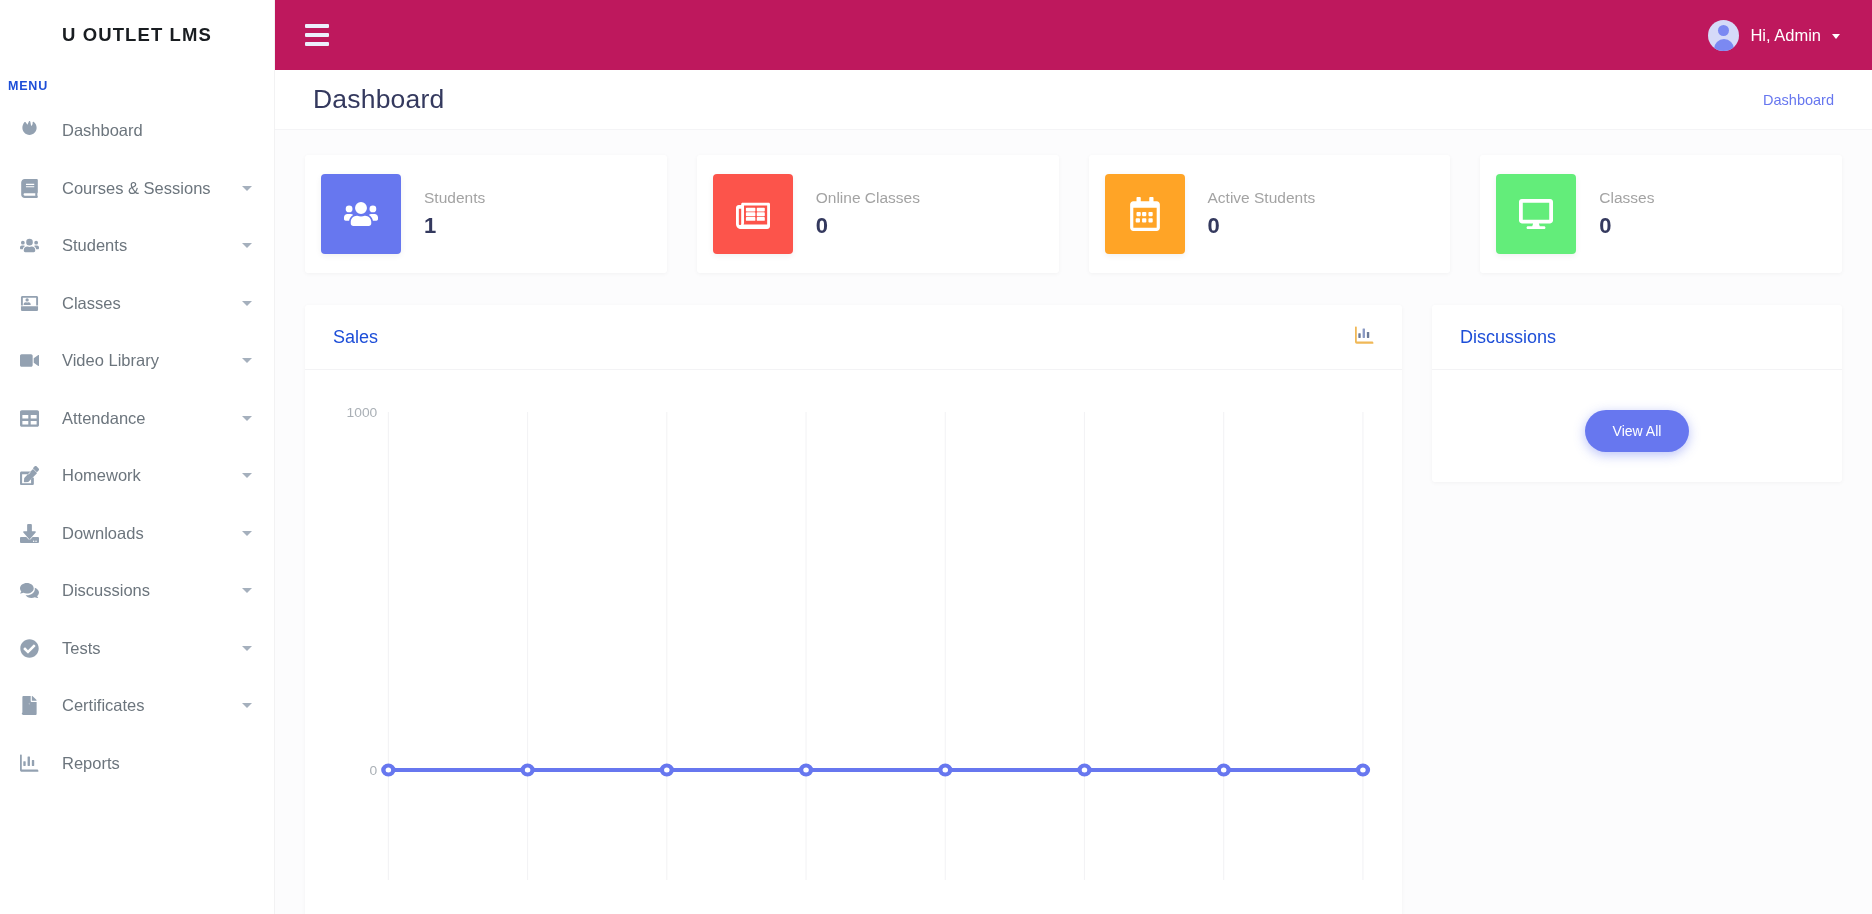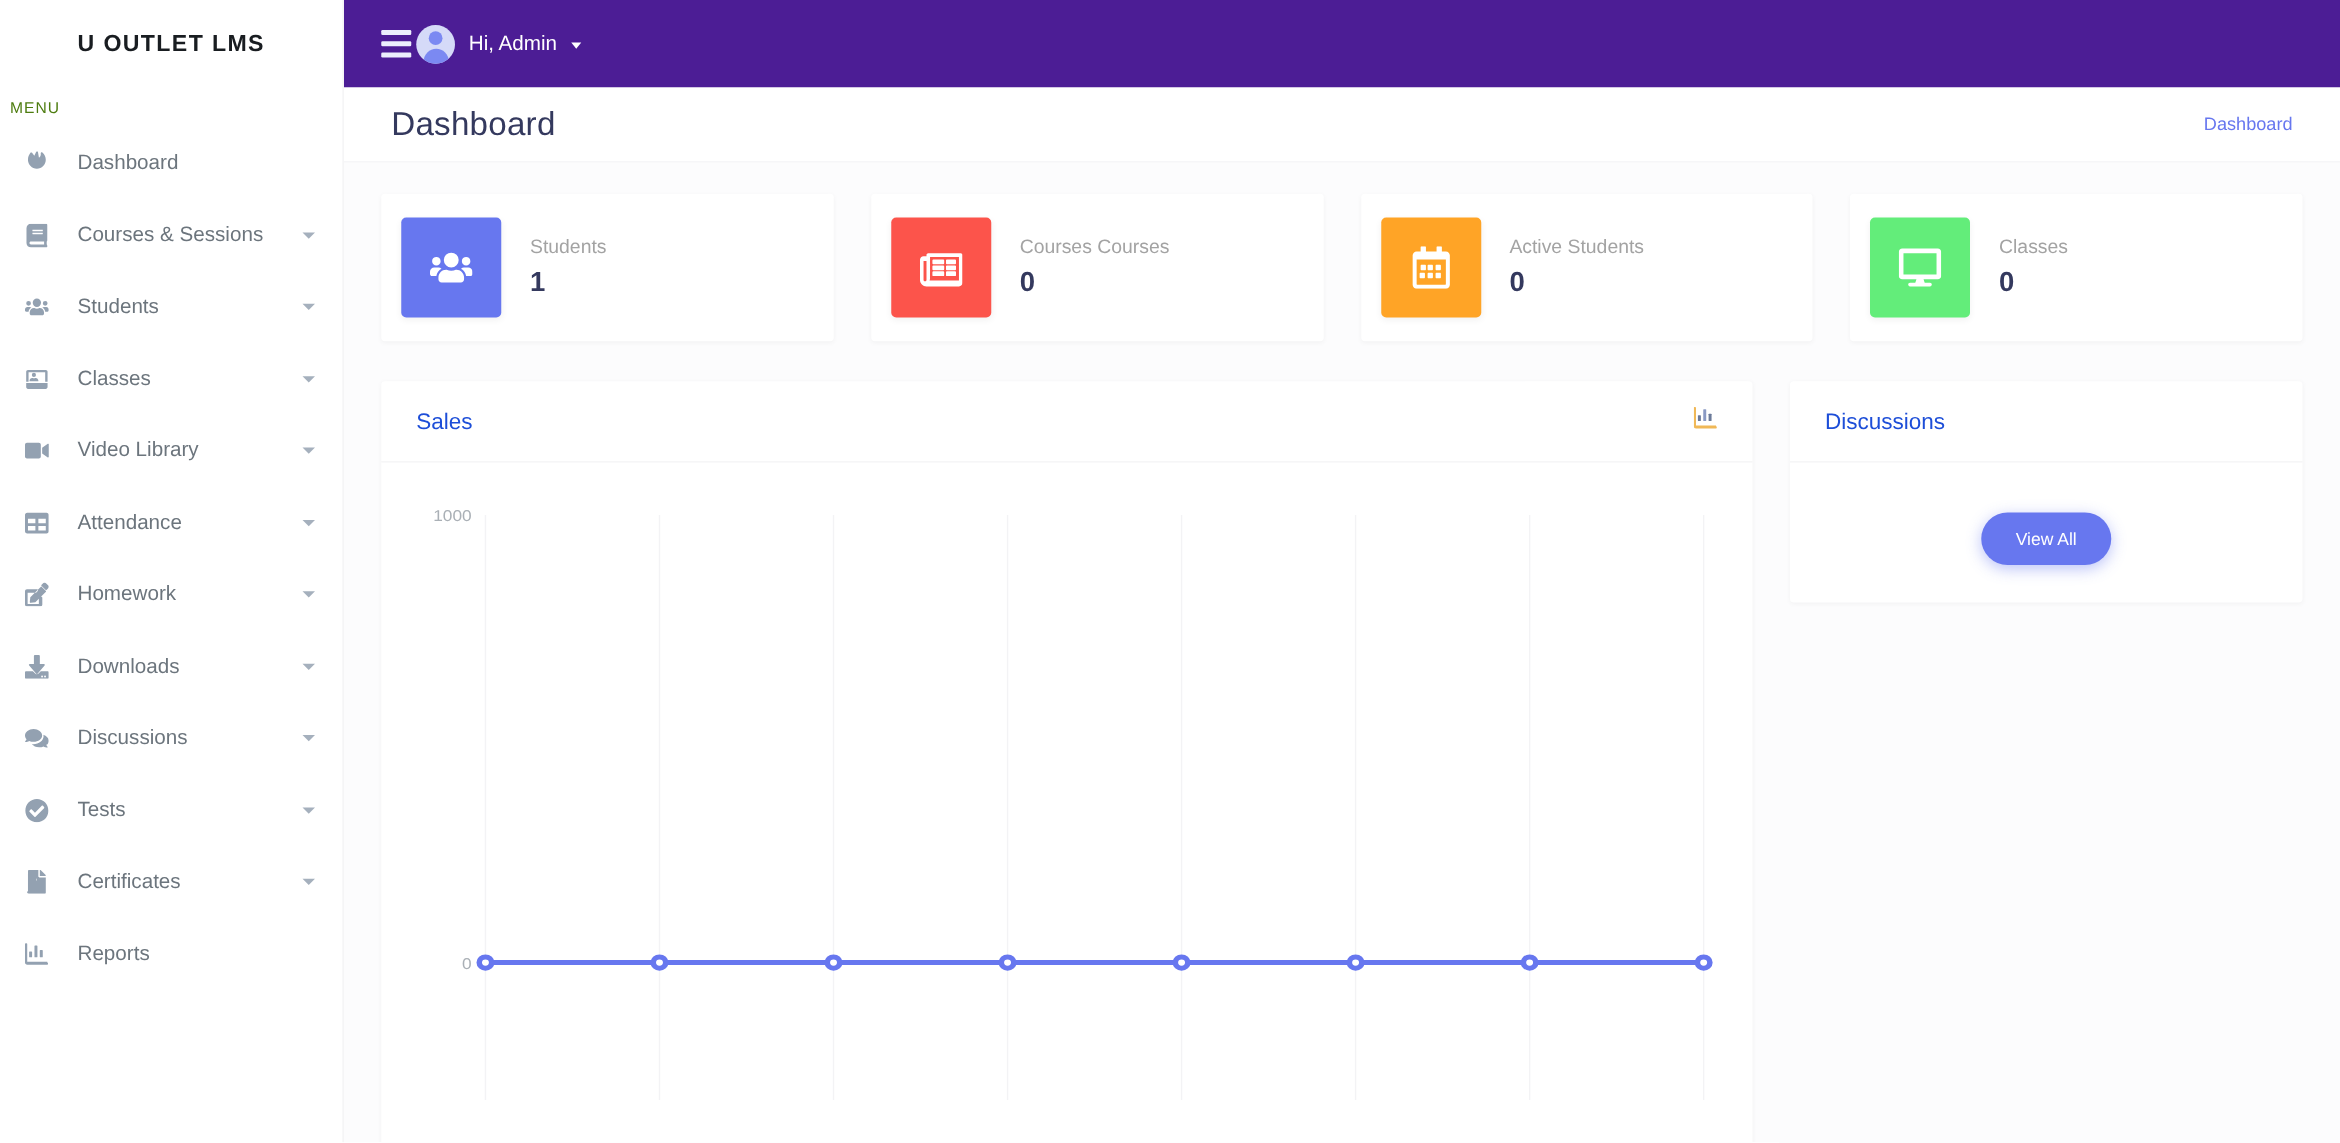--- a/index.html
+++ b/index.html
@@ -19,21 +19,21 @@
   .brand {
     height: 70px; display: flex; align-items: center; justify-content: center;
     padding-left: 0;
   }
   .brand-text {
     font-size: 18.5px; font-weight: 700; color: #191d21;
     letter-spacing: 1.1px;
   }
   .menu-label {
     padding: 9px 0 9px 8px; font-size: 12.5px; letter-spacing: .8px;
-    color: #4d7c0f; font-weight: 400;
+    color: #1d4ed8; font-weight: 700;
   }
   .nav { list-style: none; }
   .nav-item { display: block; }
   .nav-link {
     display: flex; align-items: center; height: 57.5px;
     padding: 0 22px 0 20px; text-decoration: none; cursor: pointer;
     color: #6c757d;
   }
   .nav-icon {
     width: 42px; min-width: 42px; display: flex; align-items: center;
@@ -44,22 +44,22 @@
   .caret {
     width: 0; height: 0; border-left: 5px solid transparent;
     border-right: 5px solid transparent; border-top: 5.5px solid #a5b0bd;
   }
 
   
   .main { flex: 1; height: 914px; position: relative; display: flex; flex-direction: column;
           background: #fcfcfd; overflow: hidden; }
 
   .topbar {
-    height: 70px; background: #4c1d95; display: flex; align-items: center;
-    padding: 0 24px 0 30px; justify-content: flex-start; flex-shrink: 0;
+    height: 70px; background: #be185d; display: flex; align-items: center;
+    padding: 0 24px 0 30px; justify-content: space-between; flex-shrink: 0;
   }
   .hamburger { width: 28px; cursor: pointer; display: flex; flex-direction: column; gap: 5px; padding: 3px 0; }
   .hamburger span { display: block; height: 4px; width: 24px; background: #eceefd; border-radius: 1px; }
 
   .user-area { display: flex; align-items: center; gap: 11px; cursor: pointer; padding-right: 8px; }
   .avatar {
     width: 31px; height: 31px; border-radius: 50%; background: #d5daf8;
     position: relative; overflow: hidden; flex-shrink: 0;
   }
   .avatar::before {
@@ -306,21 +306,21 @@
               <div class="stat-value">1</div>
             </div>
           </div>
           <div class="stat-card">
             <div class="stat-icon" style="background: rgb(252, 84, 75);">
               <svg viewBox="0 0 576 512">
                 <path d="M552 64H112c-13 0-24 11-24 24v16H48c-27 0-48 21-48 48v272c0 48 39 88 88 88h440c27 0 48-21 48-48V88c0-13-11-24-24-24zM48 424V168h40v256c0 11-9 20-20 20s-20-9-20-20zm480 8H129c2-6 7-15 7-24V112h392v320zM180 212h136c7 0 12-5 12-12v-40c0-7-5-12-12-12H180c-7 0-12 5-12 12v40c0 7 5 12 12 12zm184 0h112c7 0 12-5 12-12v-40c0-7-5-12-12-12H364c-7 0-12 5-12 12v40c0 7 5 12 12 12zM180 292h136c7 0 12-5 12-12v-40c0-7-5-12-12-12H180c-7 0-12 5-12 12v40c0 7 5 12 12 12zm184 0h112c7 0 12-5 12-12v-40c0-7-5-12-12-12H364c-7 0-12 5-12 12v40c0 7 5 12 12 12zM180 372h136c7 0 12-5 12-12v-40c0-7-5-12-12-12H180c-7 0-12 5-12 12v40c0 7 5 12 12 12zm184 0h112c7 0 12-5 12-12v-40c0-7-5-12-12-12H364c-7 0-12 5-12 12v40c0 7 5 12 12 12z"></path>
               </svg>
             </div>
             <div class="stat-body">
-              <div class="stat-label">Courses Courses</div>
+              <div class="stat-label">Online Classes</div>
               <div class="stat-value">0</div>
             </div>
           </div>
           <div class="stat-card">
             <div class="stat-icon" style="background: rgb(255, 164, 38);">
               <svg viewBox="0 0 448 512">
                 <path d="M148 288h-40c-7 0-12-5-12-12v-40c0-7 5-12 12-12h40c7 0 12 5 12 12v40c0 7-5 12-12 12zm96-12v-40c0-7-5-12-12-12h-40c-7 0-12 5-12 12v40c0 7 5 12 12 12h40c7 0 12-5 12-12zm96 0v-40c0-7-5-12-12-12h-40c-7 0-12 5-12 12v40c0 7 5 12 12 12h40c7 0 12-5 12-12zm-96 96v-40c0-7-5-12-12-12h-40c-7 0-12 5-12 12v40c0 7 5 12 12 12h40c7 0 12-5 12-12zm-96 0v-40c0-7-5-12-12-12h-40c-7 0-12 5-12 12v40c0 7 5 12 12 12h40c7 0 12-5 12-12zm192 0v-40c0-7-5-12-12-12h-40c-7 0-12 5-12 12v40c0 7 5 12 12 12h40c7 0 12-5 12-12zm108-260v352c0 27-21 48-48 48H48c-27 0-48-21-48-48V112c0-27 21-48 48-48h48V12c0-7 5-12 12-12h40c7 0 12 5 12 12v52h128V12c0-7 5-12 12-12h40c7 0 12 5 12 12v52h48c27 0 48 21 48 48zm-48 346V160H48v298c0 3 3 6 6 6h340c3 0 6-3 6-6z"></path>
               </svg>
             </div>
             <div class="stat-body">

